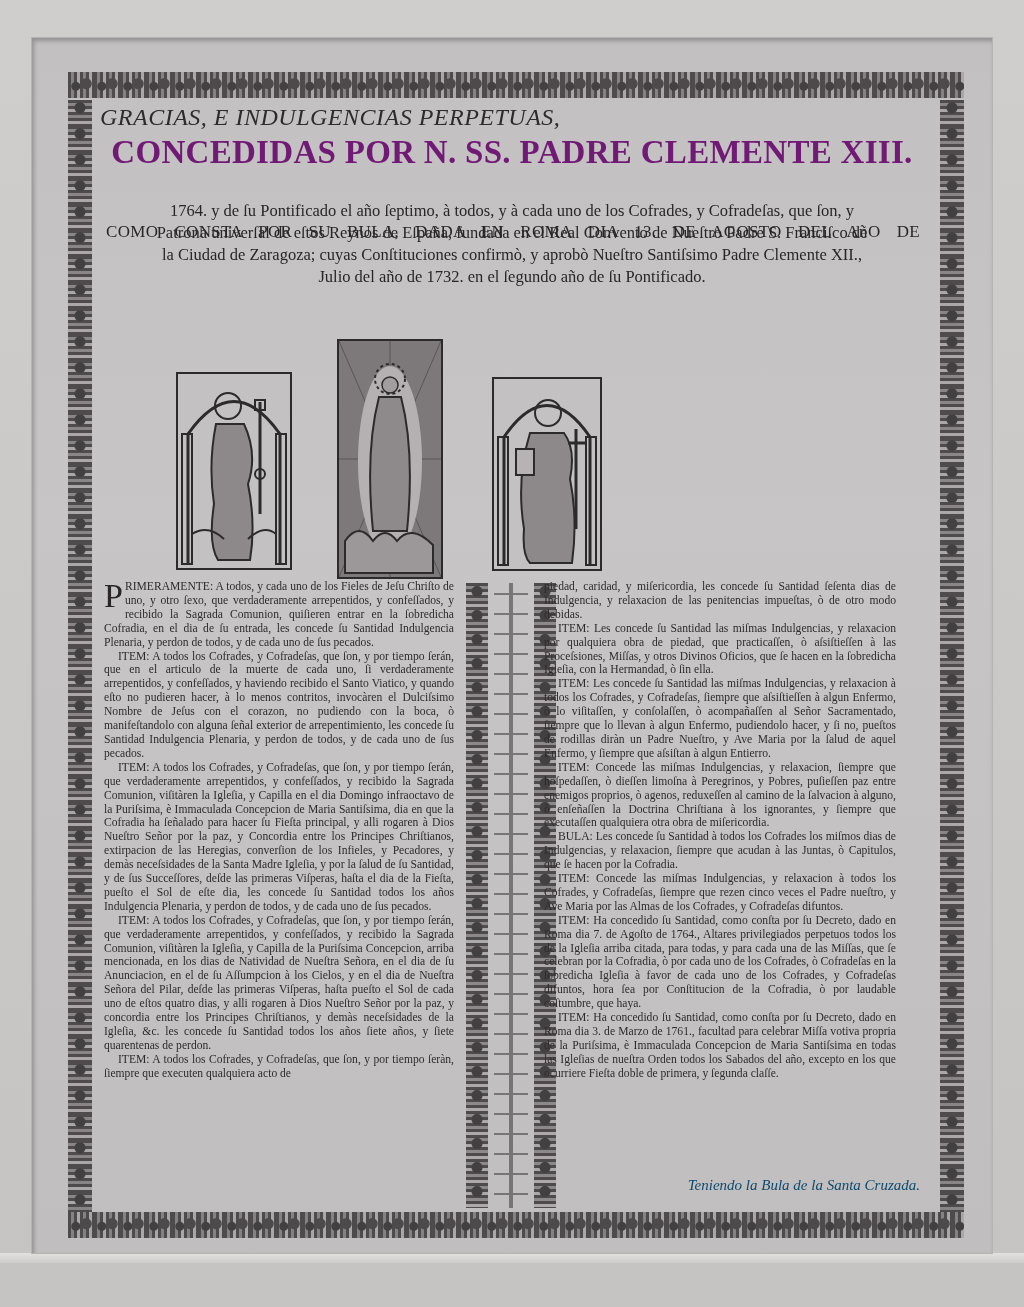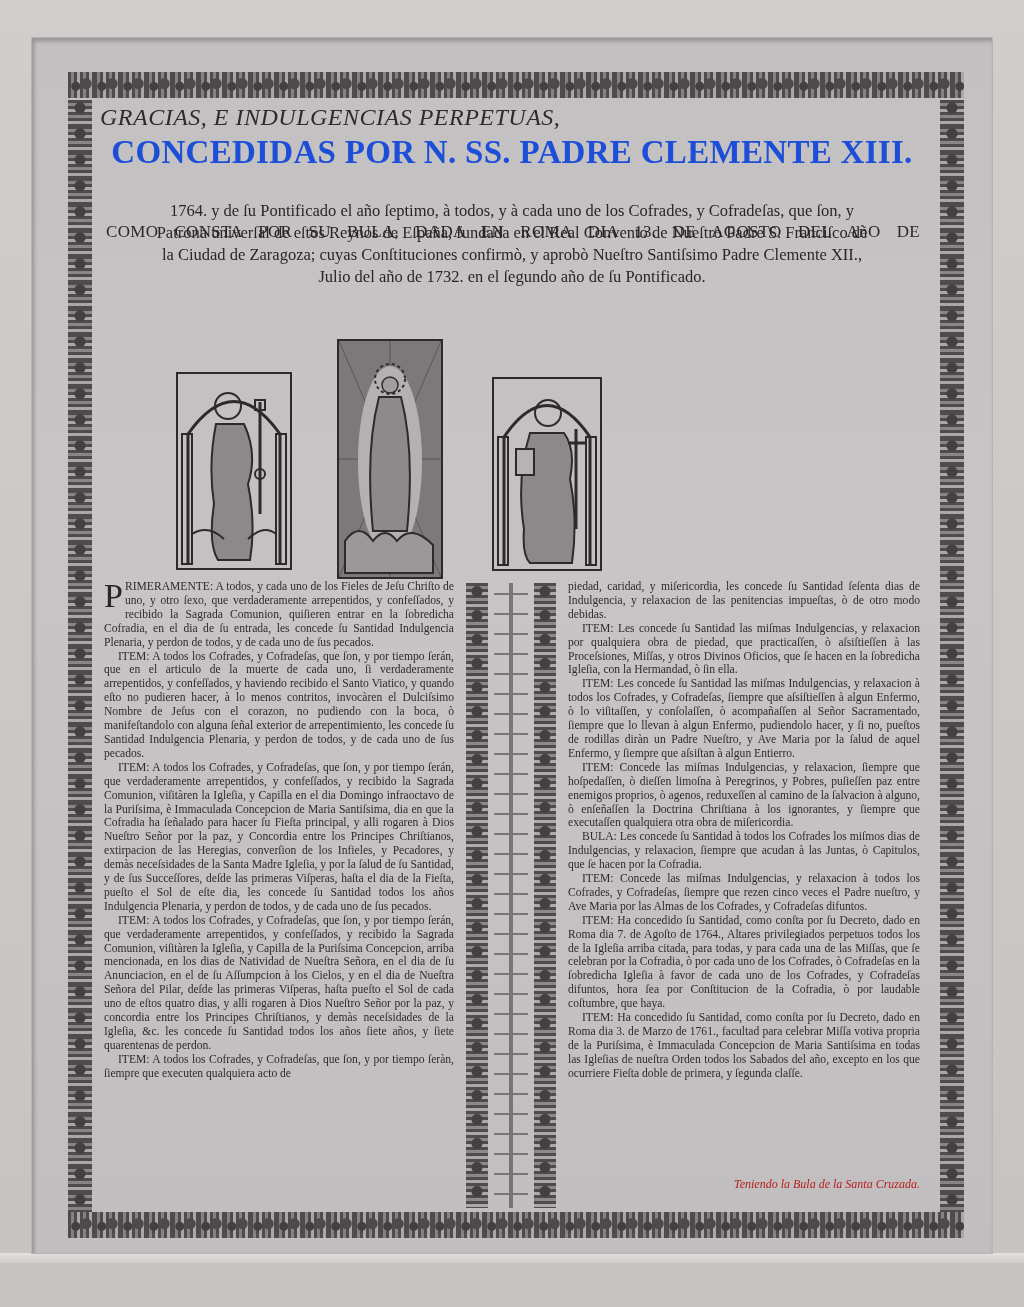--- a/index.html
+++ b/index.html
@@ -61,21 +61,21 @@
       repeating-linear-gradient(180deg, transparent 0 10px, #5a5557 10px 12px, transparent 12px 20px),
       linear-gradient(90deg, transparent 0 45%, #5a5557 45% 55%, transparent 55%);
     opacity:0.7;
   }
   .title1 {
     position:absolute; left:100px; width:824px; top:104px; 
     font-size:24px; letter-spacing:0.5px; color:#2f2b2d;font-style:italic;
   }
   .title2 {
     position:absolute; left:100px; width:824px; top:134px; text-align:center;
-    font-size:33px; font-weight:bold; letter-spacing:0.3px; color:#1d4ed8;
+    font-size:33px; font-weight:bold; letter-spacing:0.3px; color:#701a75;
   }
   .title3 {
     position:absolute; left:106px; width:814px; top:176px; text-align:justify;
     text-align-last:justify; font-size:17px; letter-spacing:0.3px;margin-top:46px;
   }
   .intro {
     position:absolute; left:104px; width:816px; top:200px;
     font-size:16.5px; line-height:22px; text-align:center;
   }
   .intro .ln { display:block; white-space:nowrap;text-align:center; }
@@ -86,29 +86,29 @@
   }
   .woodcut svg { width:100%; height:100%; display:block; }
   .w1 { left:176px; top:372px; width:112px; height:194px; }
   .w2 { left:337px; top:339px; width:102px; height:236px; }
   .w3 { left:492px; top:377px; width:106px; height:190px; }
   .col {
     position:absolute; top:580px; width:350px;
     font-size:11.6px; line-height:13.9px; text-align:justify; color:#2f2b2d;
   }
   .col.left { left:104px; }
-  .col.right { left:568px; width:352px;font-family:Liberation Serif, serif; }
+  .col.right { left:544px; width:352px;font-family:Liberation Serif, serif; }
   .col p { margin:0; text-indent:14px; }
   .col p.first { text-indent:0; }
   .dropcap {
     float:left; font-size:34px; line-height:28px; margin:2px 2px 0 0; color:#2a2628;
   }
   .signoff {
     position:absolute; left:600px; top:1177px; width:320px; text-align:right;
-    font-style:italic; font-size:12px; color:#b91c1c;
+    font-style:italic; font-size:15px; color:#0c4a6e;
   }
 </style>
 </head>
 <body>
 
 <div class="mat"></div>
 <div class="bevel-bottom"></div>
 
 <div class="sheet"></div>
 

